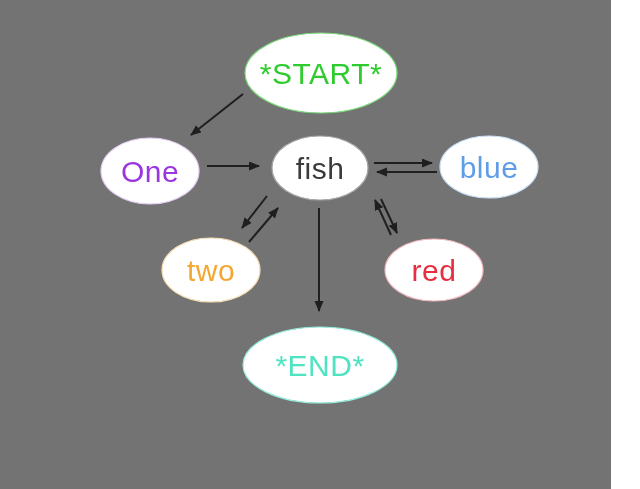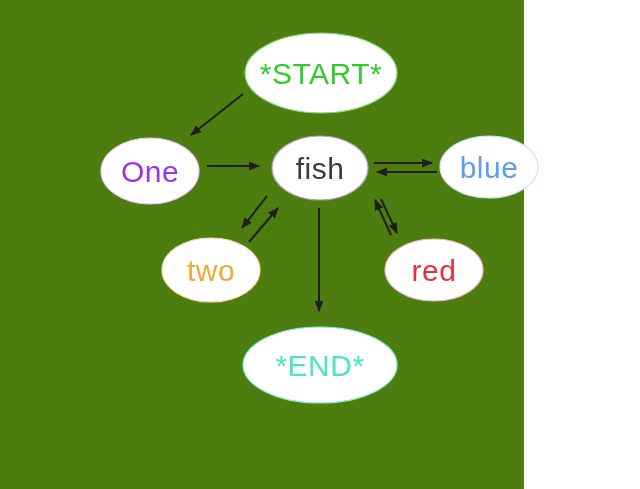--- a/index.html
+++ b/index.html
@@ -6,23 +6,23 @@
     margin: 0;
     padding: 0;
     width: 640px;
     height: 489px;
     background: #ffffff;
     overflow: hidden;
     font-family: "Liberation Sans", sans-serif;
   }
   .canvas {
     position: relative;
-    width: 524px;
+    width: 611px;
     height: 489px;
-    background: #4d7c0f;
+    background: #737373;
   }
   svg { display: block; }
   ellipse.node-shape {
     fill: #ffffff;
     stroke-width: 1.2;
   }
   text.node-label {
     font-family: "Liberation Sans", "DejaVu Sans", sans-serif;
     font-size: 30px;
     font-weight: 300;

